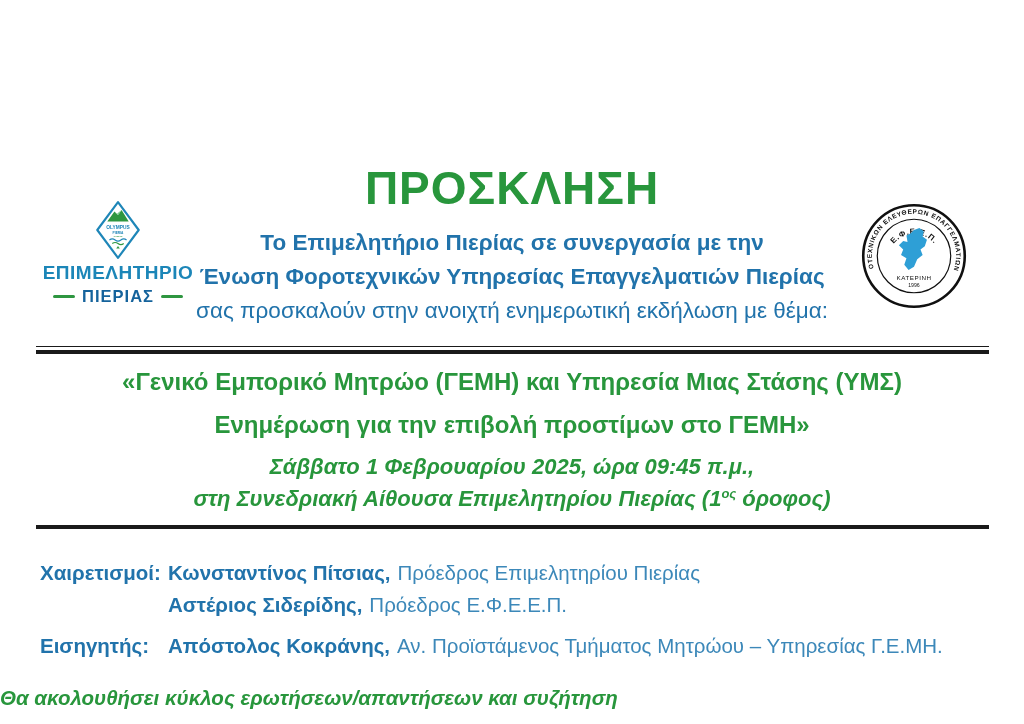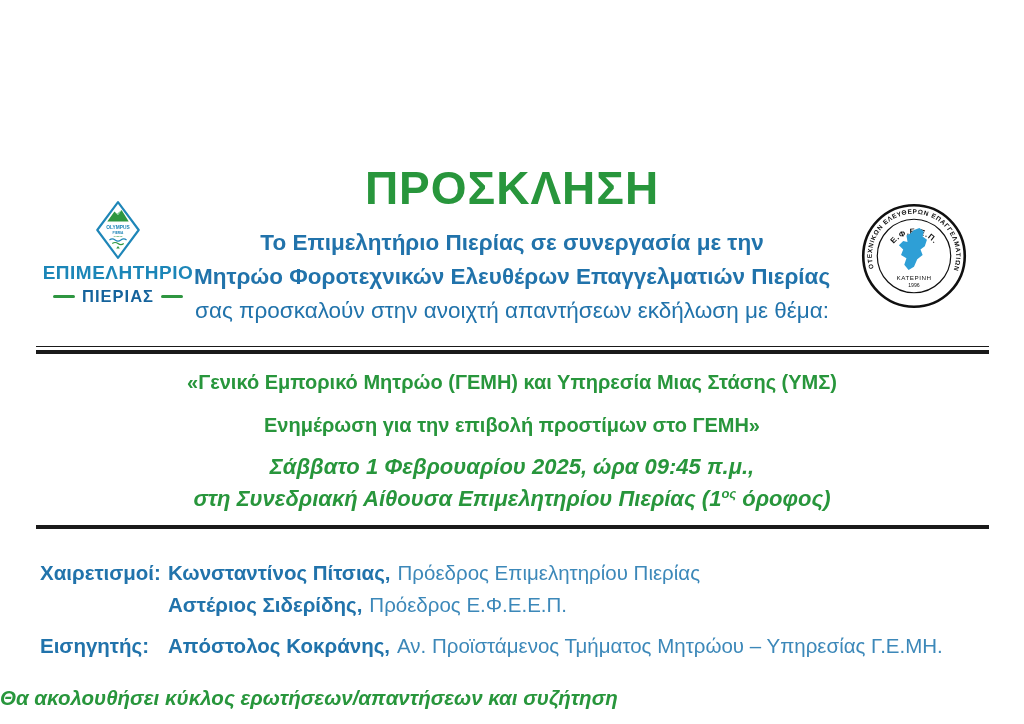--- a/index.html
+++ b/index.html
@@ -35,21 +35,21 @@
   .page-title {
     margin:166px 0 0 0; font-size:46px; line-height:44px;
     font-weight:800; letter-spacing:1px; color:#28963C;
   }
   .intro { margin-top:16px; font-size:22.5px; line-height:34px; color:#2173AB; }
   .intro .b { font-weight:700; }
 
   .topic-box { width:953px; margin:18px auto 0 auto; }
   .rule-top { height:2.5px; border-top:1.5px solid #1a1a1a; border-bottom:4px solid #1a1a1a; }
   .rule-bottom { height:4px; background:#1a1a1a; margin-top:12px; }
-  .topic-line { font-size:20px; font-weight:700; color:#28963C; line-height:28px; }
+  .topic-line { font-size:24px; font-weight:700; color:#28963C; line-height:28px; }
   .topic-line.first { margin-top:14px; }
   .topic-line.second { margin-top:15px; }
   .date-line {
     font-size:22px; font-weight:700; font-style:italic; color:#28963C; line-height:28px;
   }
   .date-line.first { margin-top:14px; }
   .date-line.second { margin-top:4px; }
   .date-line sup { font-size:13px; vertical-align:super; line-height:0; }
 
   
@@ -109,22 +109,22 @@
       <text x="50" y="79" text-anchor="middle" font-size="4.8" fill="#101010">1996</text>
     </svg>
   </div>
 
   <div class="content">
 
     <h1 class="page-title">ΠΡΟΣΚΛΗΣΗ</h1>
 
     <div class="intro">
       <div class="b">Το Επιμελητήριο Πιερίας σε συνεργασία με την</div>
-      <div class="b">Μητρώο Φοροτεχνικών Ελευθέρων Επαγγελματιών Πιερίας</div>
-      <div>σας προσκαλούν στην ανοιχτή απαντήσεων εκδήλωση με θέμα:</div>
+      <div class="b">Ένωση Φοροτεχνικών Υπηρεσίας Επαγγελματιών Πιερίας</div>
+      <div>σας προσκαλούν στην ανοιχτή ενημερωτική εκδήλωση με θέμα:</div>
     </div>
 
     <div class="topic-box">
       <div class="rule-top"></div>
       <div class="topic-line first">«Γενικό Εμπορικό Μητρώο (ΓΕΜΗ) και Υπηρεσία Μιας Στάσης (ΥΜΣ)</div>
       <div class="topic-line second">Ενημέρωση για την επιβολή προστίμων στο ΓΕΜΗ»</div>
       <div class="date-line first">Σάββατο 1 Φεβρουαρίου 2025, ώρα 09:45 π.μ.,</div>
       <div class="date-line second"><span>στη Συνεδριακή Αίθουσα Επιμελητηρίου Πιερίας (1</span><sup>ος</sup><span> όροφος)</span></div>
       <div class="rule-bottom"></div>
     </div>

